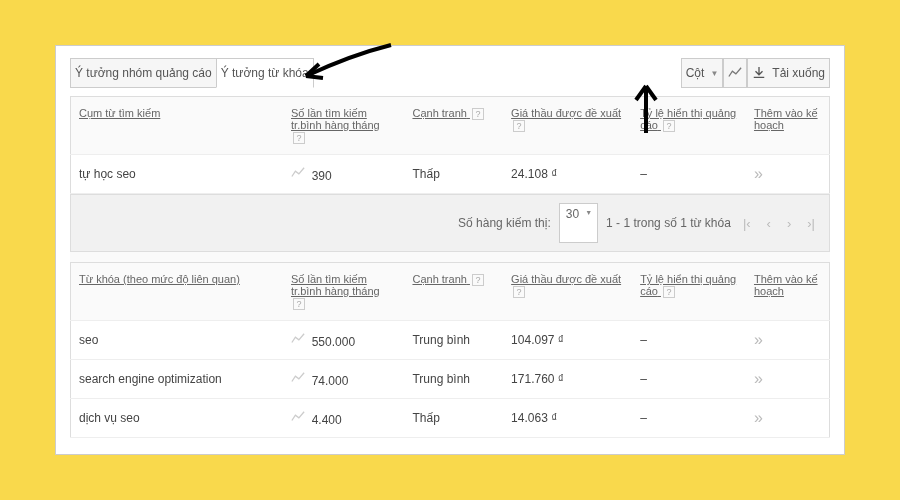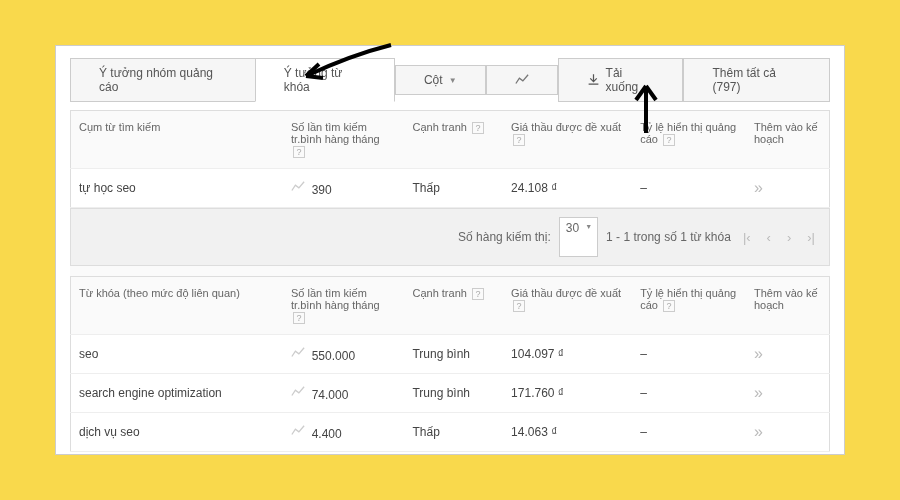--- a/index.html
+++ b/index.html
@@ -21,21 +21,21 @@
   }
   .toolbar {
     display: flex;
     align-items: center;
     gap: 0;
     margin-bottom: 8px;
   }
   .tab, .btn {
     border: 1px solid #ccc;
     background: #f6f6f6;
-    padding: 7px 28px;
+    padding: 7px 4px;
     font-size: 12px;
     color: #555;
     cursor: pointer;
     display: inline-flex;
     align-items: center;
     gap: 6px;
   }
   .tab.active {
     background: #fff;
     border-bottom: 1px solid #fff;
@@ -54,20 +54,21 @@
     text-align: left;
     padding: 10px 8px;
     border-bottom: 1px solid #eee;
     font-weight: normal;
   }
   .table th {
     background: #fafafa;
     color: #666;
     font-size: 11px;
     vertical-align: top;
+    text-decoration: underline;
   }
   .th-right, .td-right { text-align: right; }
   .help {
     display: inline-block;
     border: 1px solid #ccc;
     width: 12px; height: 12px;
     font-size: 9px;
     text-align: center;
     line-height: 10px;
     color: #aaa;
@@ -128,21 +129,20 @@
       <svg class="icon-svg" viewBox="0 0 16 16">
           <polyline points="1,12 5,6 9,9 15,2" fill="none" stroke="#777" stroke-width="1.5"></polyline>
         </svg>
     </div>
     <div class="btn">
       <svg class="icon-svg" viewBox="0 0 16 16">
           <path d="M8 1v9M4 6l4 4 4-4M2 13h12" fill="none" stroke="#555" stroke-width="1.5"></path>
         </svg>
       <span>Tải xuống</span>
     </div>
-    <div class="btn">Thêm tất cả (797)</div>
   </div>
 
   <table class="table">
     <thead>
       <tr>
         <th style="width:28%"><span>Cụm từ tìm kiếm</span></th>
         <th class="th-right" style="width:16%"><span style="white-space:pre-line">Số lần tìm kiếm
 tr.bình hàng tháng</span> <span class="help">?</span></th>
         <th style="width:13%"><span>Cạnh tranh</span> <span class="help">?</span></th>
         <th class="th-right" style="width:17%"><span>Giá thầu được đề xuất</span> <span class="help">?</span></th>

